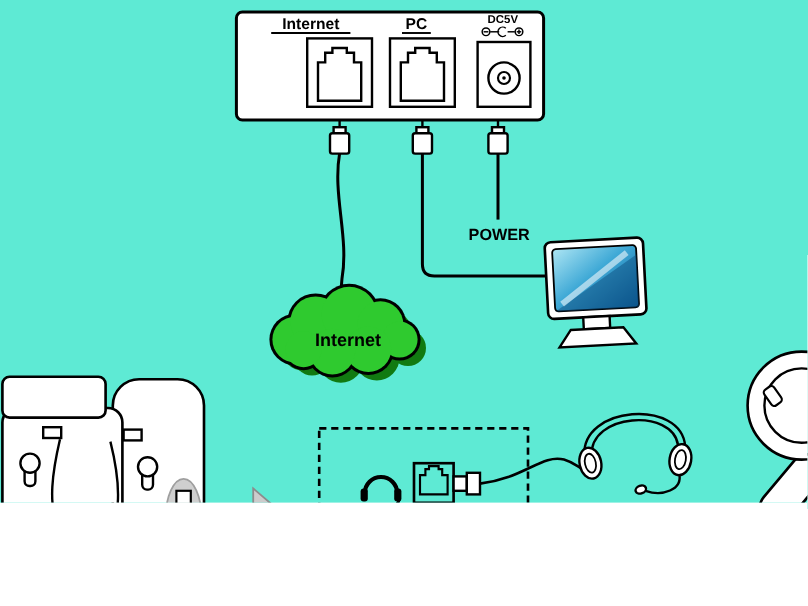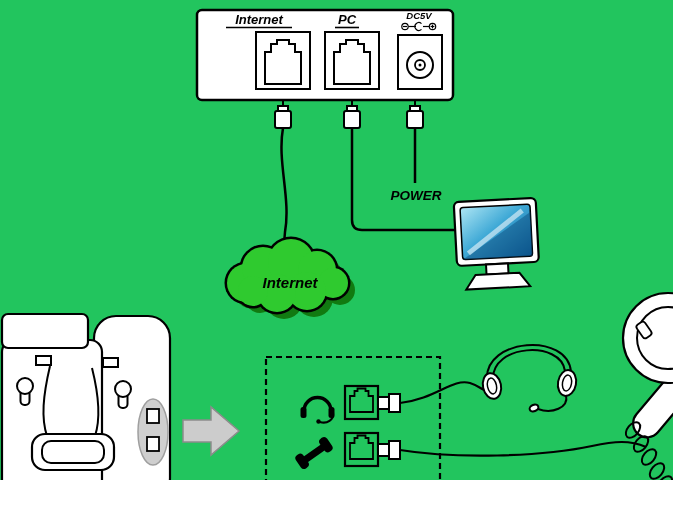--- a/index.html
+++ b/index.html
@@ -1,17 +1,17 @@
 <!DOCTYPE html>
 <html><head>
 <meta charset="utf-8">
 <style>
   html,body{margin:0;padding:0;background:#fff;}
-  .stage{position:relative;width:673px;height:480px;background:#22c55e;overflow:hidden;
-         font-family:"Liberation Sans",sans-serif;font-style:italic;}
+  .stage{position:relative;width:673px;height:419px;background:#5eead4;overflow:hidden;
+         font-family:"Liberation Sans",sans-serif;}
   svg{position:absolute;left:0;top:0;}
   text{font-family:"Liberation Sans",sans-serif;fill:#000;}
   .lbl{font-weight:bold;}
 </style>
 </head>
 <body>
 
 <div class="stage">
 <svg width="673" height="505" viewBox="0 0 673 505" xmlns="http://www.w3.org/2000/svg">
   <defs>

